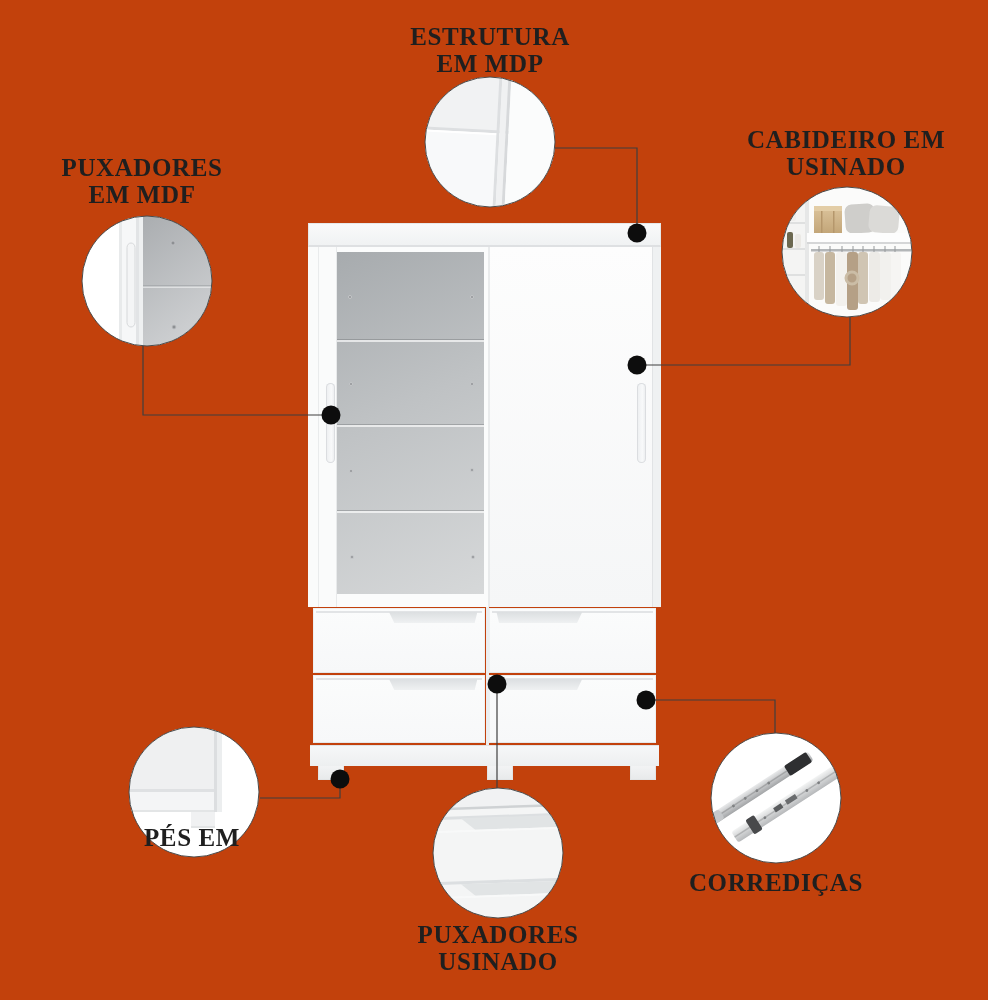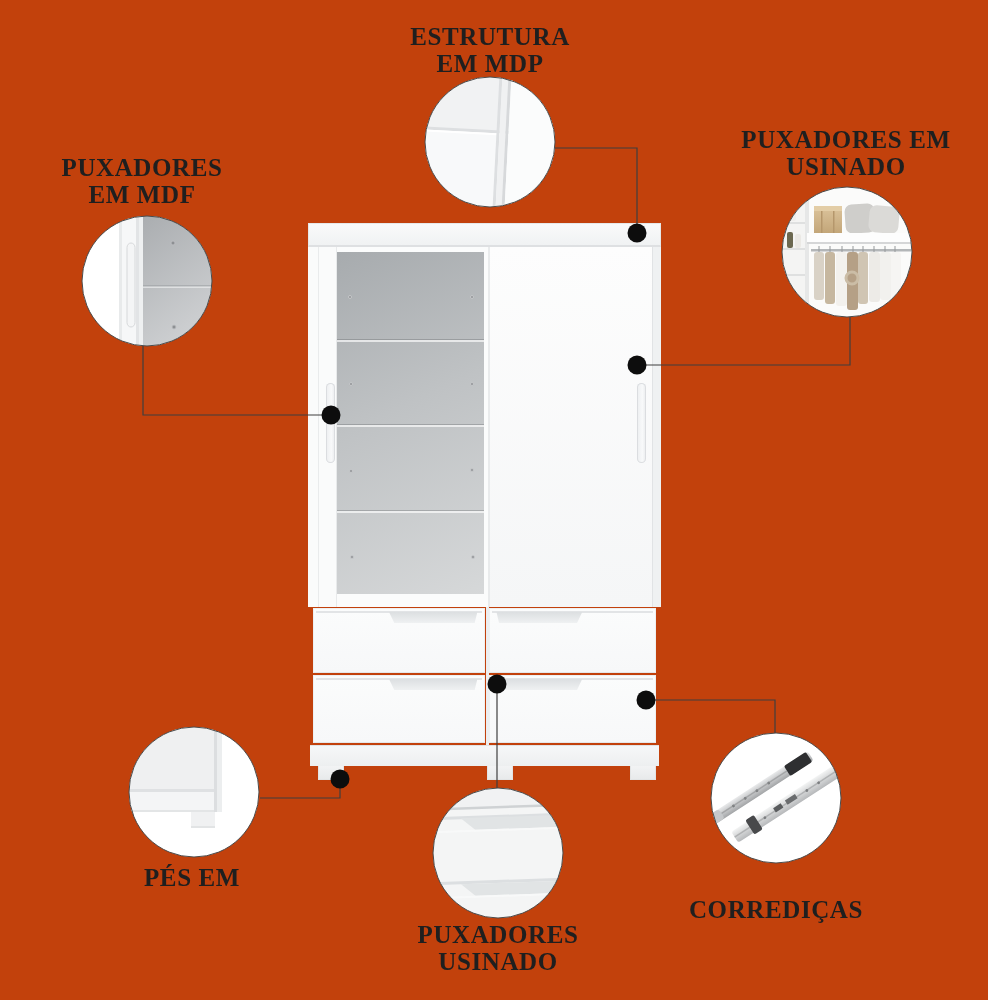--- a/index.html
+++ b/index.html
@@ -320,31 +320,31 @@
       </g>
     </g>
     <circle cx="66" cy="66" r="65" fill="none" stroke="#4a4a4a" stroke-width="1"></circle>
   </svg>
 
   <div class="callout-label" style="left:340px;top:23px">
     <span>ESTRUTURA</span><br>
     <span>EM MDP</span>
   </div>
   <div class="callout-label" style="left:696px;top:126px">
-    <span>PUXADORES EM</span><br>
+    <span>CABIDEIRO EM</span><br>
     <span>USINADO</span>
   </div>
   <div class="callout-label" style="left:-8px;top:154px">
     <span>PUXADORES</span><br>
     <span>EM MDF</span>
   </div>
-  <div class="callout-label" style="left:42px;top:864px">
+  <div class="callout-label" style="left:42px;top:824px">
     <span>PÉS EM</span><br>
   </div>
   <div class="callout-label" style="left:348px;top:921px">
     <span>PUXADORES</span><br>
     <span>USINADO</span>
   </div>
-  <div class="callout-label" style="left:626px;top:896px">
+  <div class="callout-label" style="left:626px;top:869px">
     <span>CORREDIÇAS</span><br>
   </div>
 
 </div>
 
 </body></html>

